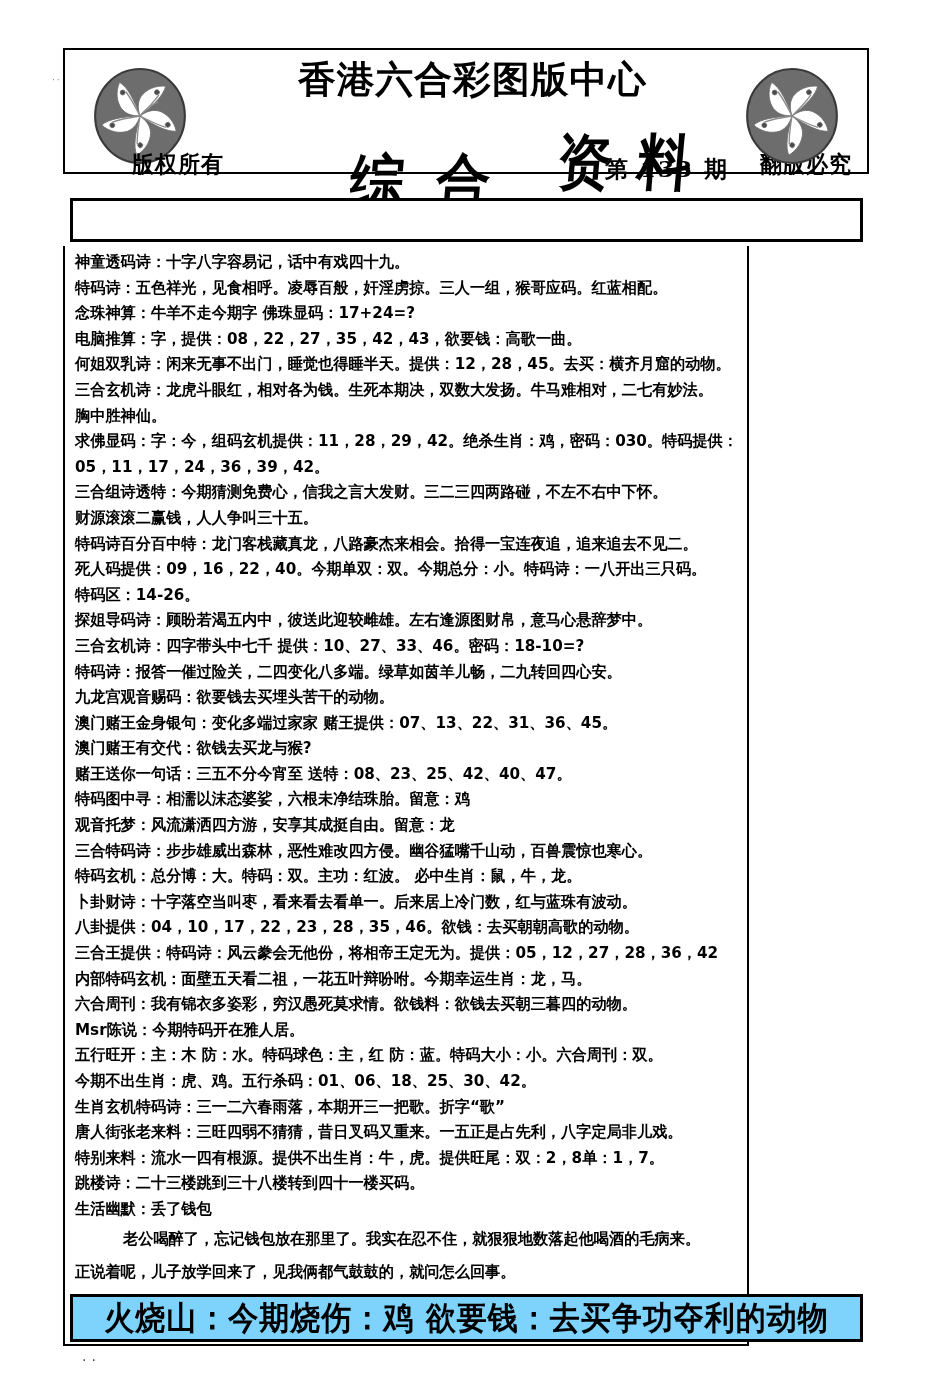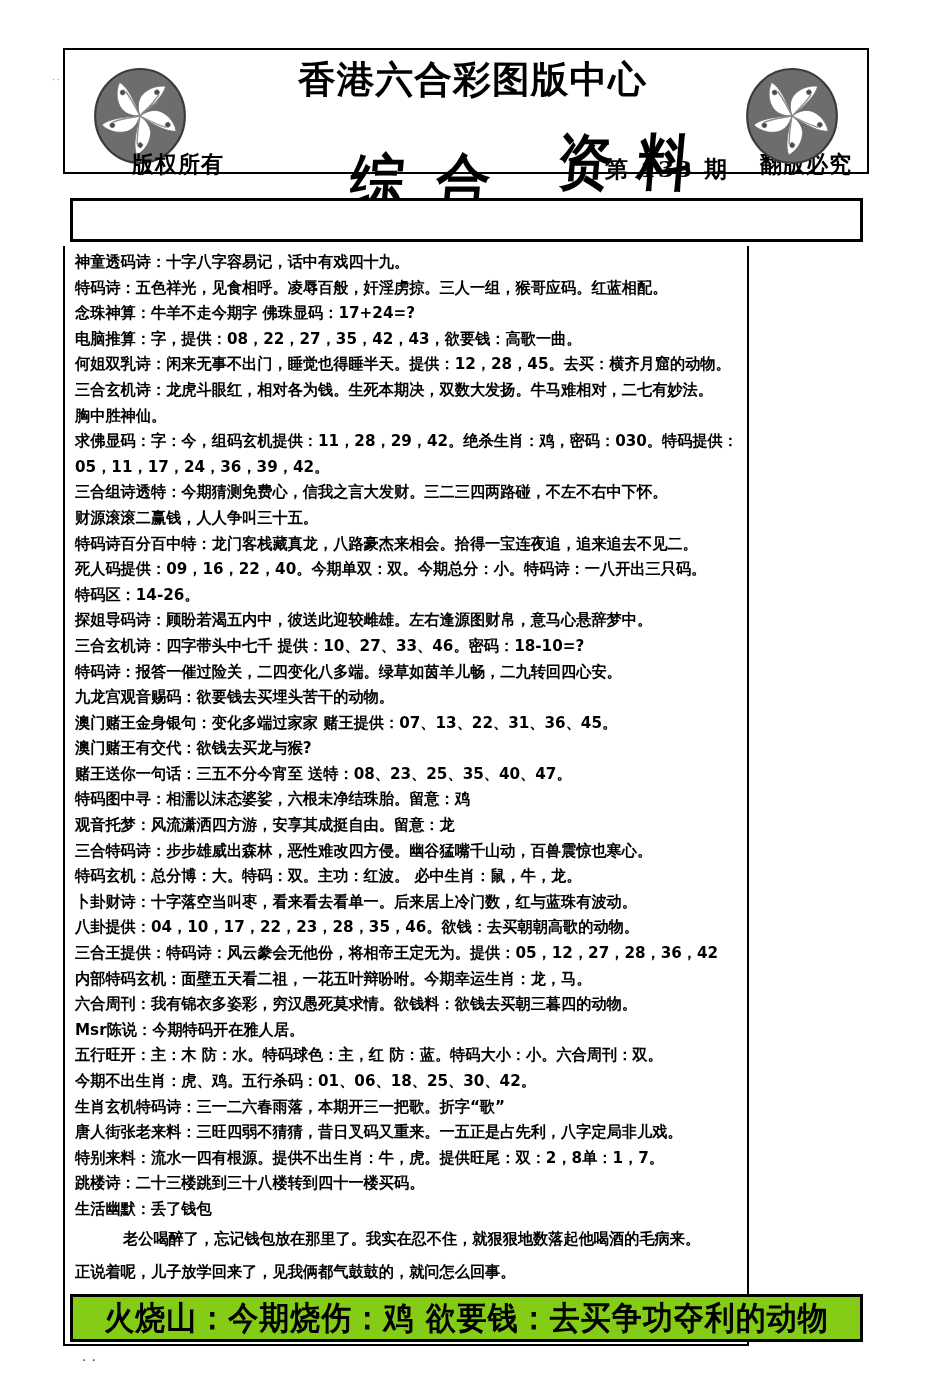--- a/index.html
+++ b/index.html
@@ -184,21 +184,21 @@
 
   
   #banner {
     position: absolute;
     left: 70px;
     top: 1294px;
     width: 793px;
     height: 48px;
     border: 3px solid #000;
     box-sizing: border-box;
-    background: #84cc16;
+    background: #7dd3fc;
     display: flex;
     align-items: center;
     justify-content: center;
   }
   #banner .banner-text {
     font-family: "DejaVu Sans", "Liberation Sans", sans-serif;
     font-size: 30px;
     font-weight: bold;
     letter-spacing: 1px;
     white-space: nowrap;
@@ -314,21 +314,21 @@
       <div class="line">财源滚滚二赢钱，人人争叫三十五。</div>
       <div class="line">特码诗百分百中特：龙门客栈藏真龙，八路豪杰来相会。拾得一宝连夜追，追来追去不见二。</div>
       <div class="line">死人码提供：09，16，22，40。今期单双：双。今期总分：小。特码诗：一八开出三只码。</div>
       <div class="line">特码区：14-26。</div>
       <div class="line">探姐导码诗：顾盼若渴五内中，彼送此迎较雌雄。左右逢源图财帛，意马心悬辞梦中。</div>
       <div class="line">三合玄机诗：四字带头中七千 提供：10、27、33、46。密码：18-10=?</div>
       <div class="line">特码诗：报答一催过险关，二四变化八多端。绿草如茵羊儿畅，二九转回四心安。</div>
       <div class="line">九龙宫观音赐码：欲要钱去买埋头苦干的动物。</div>
       <div class="line">澳门赌王金身银句：变化多端过家家 赌王提供：07、13、22、31、36、45。</div>
       <div class="line">澳门赌王有交代：欲钱去买龙与猴?</div>
-      <div class="line">赌王送你一句话：三五不分今宵至 送特：08、23、25、35、40、47。</div>
+      <div class="line">赌王送你一句话：三五不分今宵至 送特：08、23、25、42、40、47。</div>
       <div class="line">特码图中寻：相濡以沫态婆娑，六根未净结珠胎。留意：鸡</div>
       <div class="line">观音托梦：风流潇洒四方游，安享其成挺自由。留意：龙</div>
       <div class="line">三合特码诗：步步雄威出森林，恶性难改四方侵。幽谷猛嘴千山动，百兽震惊也寒心。</div>
       <div class="line">特码玄机：总分博：大。特码：双。主功：红波。 必中生肖：鼠，牛，龙。</div>
       <div class="line">卜卦财诗：十字落空当叫枣，看来看去看单一。后来居上冷门数，红与蓝珠有波动。</div>
       <div class="line">八卦提供：04，10，17，22，23，28，35，46。欲钱：去买朝朝高歌的动物。</div>
       <div class="line">三合王提供：特码诗：风云豢会无他份，将相帝王定无为。提供：05，12，27，28，36，42</div>
       <div class="line">内部特码玄机：面壁五天看二祖，一花五叶辩吩咐。今期幸运生肖：龙，马。</div>
       <div class="line">六合周刊：我有锦衣多姿彩，穷汉愚死莫求情。欲钱料：欲钱去买朝三暮四的动物。</div>
       <div class="line">Msr陈说：今期特码开在雅人居。</div>

